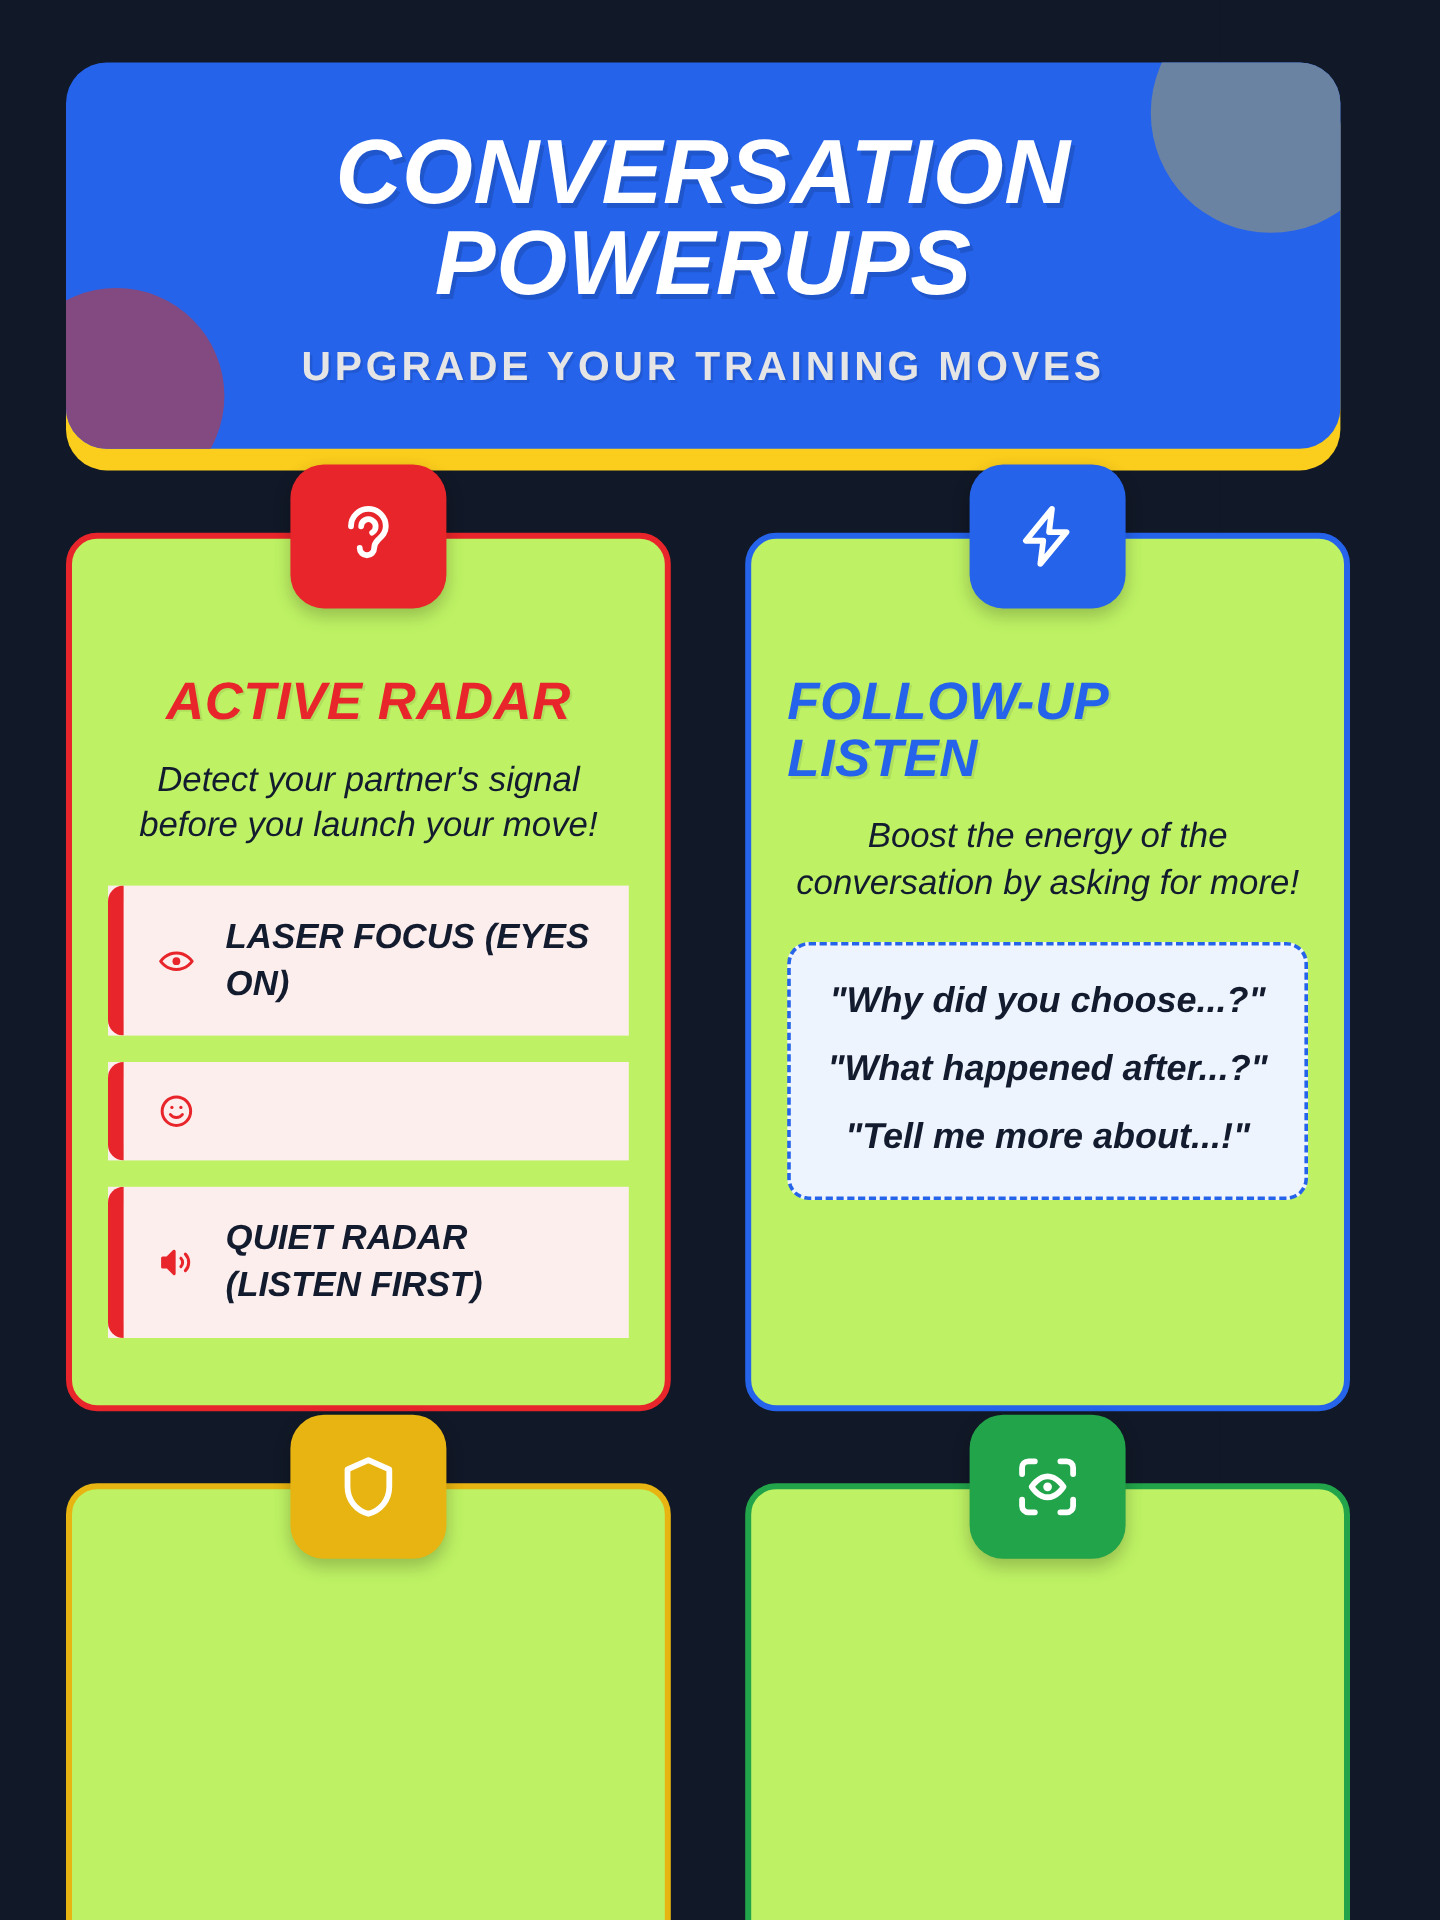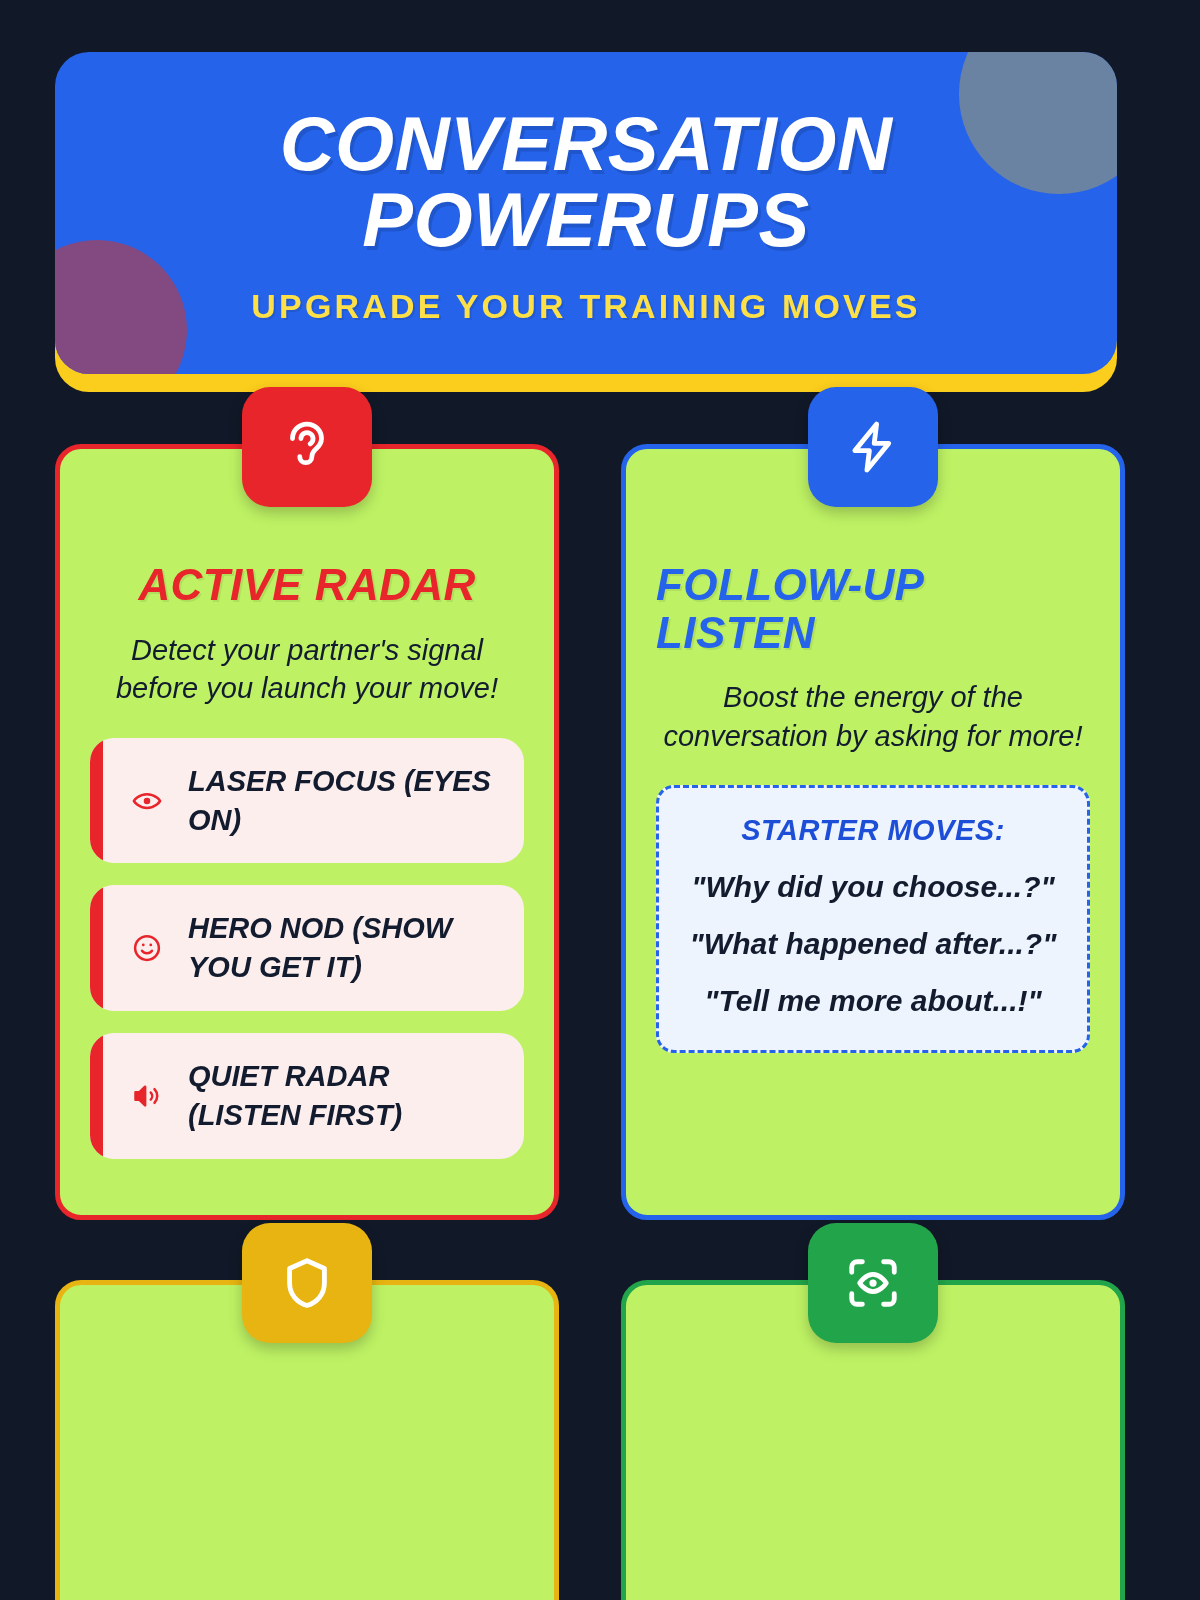--- a/index.html
+++ b/index.html
@@ -78,21 +78,21 @@
     font-weight:bold;
     font-style:italic;
     letter-spacing:0.5px;
     line-height:0.99;
     text-align:center;
     text-shadow:3px 4px 0 rgba(0,0,0,0.13);
     max-width:680px;
   }
   .header-sub {
     margin-top:30px;
-    color:#fde047;
+    color:#e5e5e5;
     font-size:34px;
     font-weight:bold;
     letter-spacing:3.2px;
     text-align:center;
     text-shadow:2px 2px 0 rgba(0,0,0,0.10);
   }
 
   
   .grid {
     position:absolute;
@@ -159,21 +159,21 @@
     margin-bottom:30px;
   }
 
   
   .chip {
     position:relative;
     display:flex;
     align-items:center;
     gap:24px;
     background:#fdeeee;
-    border-radius:24px;
+    border-radius:0;
     margin-bottom:22px;
     padding:24px 26px 24px 40px;
     overflow:hidden;
   }
   .chip::before {
     content:"";
     position:absolute;
     left:0; top:0; bottom:0;
     width:13px;
     background:#e8252a;
@@ -264,21 +264,20 @@
 
       <div class="chip">
         <span class="chip-icon">
           <svg viewBox="0 0 24 24" fill="none" stroke="currentColor" stroke-width="2" stroke-linecap="round" stroke-linejoin="round">
             <circle cx="12" cy="12" r="9.5"></circle>
             <path d="M8 14.2s1.4 2 4 2 4-2 4-2"></path>
             <circle cx="9" cy="9.5" r="1.1" fill="currentColor" stroke="none"></circle>
             <circle cx="15" cy="9.5" r="1.1" fill="currentColor" stroke="none"></circle>
           </svg>
         </span>
-        <span class="chip-text">HERO NOD (SHOW YOU GET IT)</span>
       </div>
 
       <div class="chip">
         <span class="chip-icon">
           <svg viewBox="0 0 24 24" fill="none" stroke="currentColor" stroke-width="2" stroke-linecap="round" stroke-linejoin="round">
             <path d="M10.5 4.5 6 9H2.8v6H6l4.5 4.5z" fill="currentColor" stroke="currentColor"></path>
             <path d="M15 9.2a4 4 0 0 1 0 5.6"></path>
             <path d="M18 6.5a8 8 0 0 1 0 11"></path>
           </svg>
         </span>
@@ -289,21 +288,20 @@
     <div class="card blue">
       <div class="card-badge">
         <svg viewBox="0 0 24 24" fill="none" stroke="#ffffff" stroke-width="2" stroke-linecap="round" stroke-linejoin="round">
           <path d="M13.5 2.5 4.5 13.5h6l-1 8 9-11h-6z"></path>
         </svg>
       </div>
       <div class="card-title">FOLLOW-UP LISTEN</div>
       <div class="card-desc">Boost the energy of the conversation by asking for more!</div>
 
       <div class="starter-box">
-        <div class="starter-title">STARTER MOVES:</div>
         <div class="starter-item">"Why did you choose...?"</div>
         <div class="starter-item">"What happened after...?"</div>
         <div class="starter-item">"Tell me more about...!"</div>
       </div>
     </div>
 
     <div class="card yellow">
       <div class="card-badge">
         <svg viewBox="0 0 24 24" fill="none" stroke="#ffffff" stroke-width="2" stroke-linecap="round" stroke-linejoin="round">
           <path d="M12 2.8 4.8 6v6c0 4.7 3.1 8.2 7.2 9.3 4.1-1.1 7.2-4.6 7.2-9.3V6z"></path>

